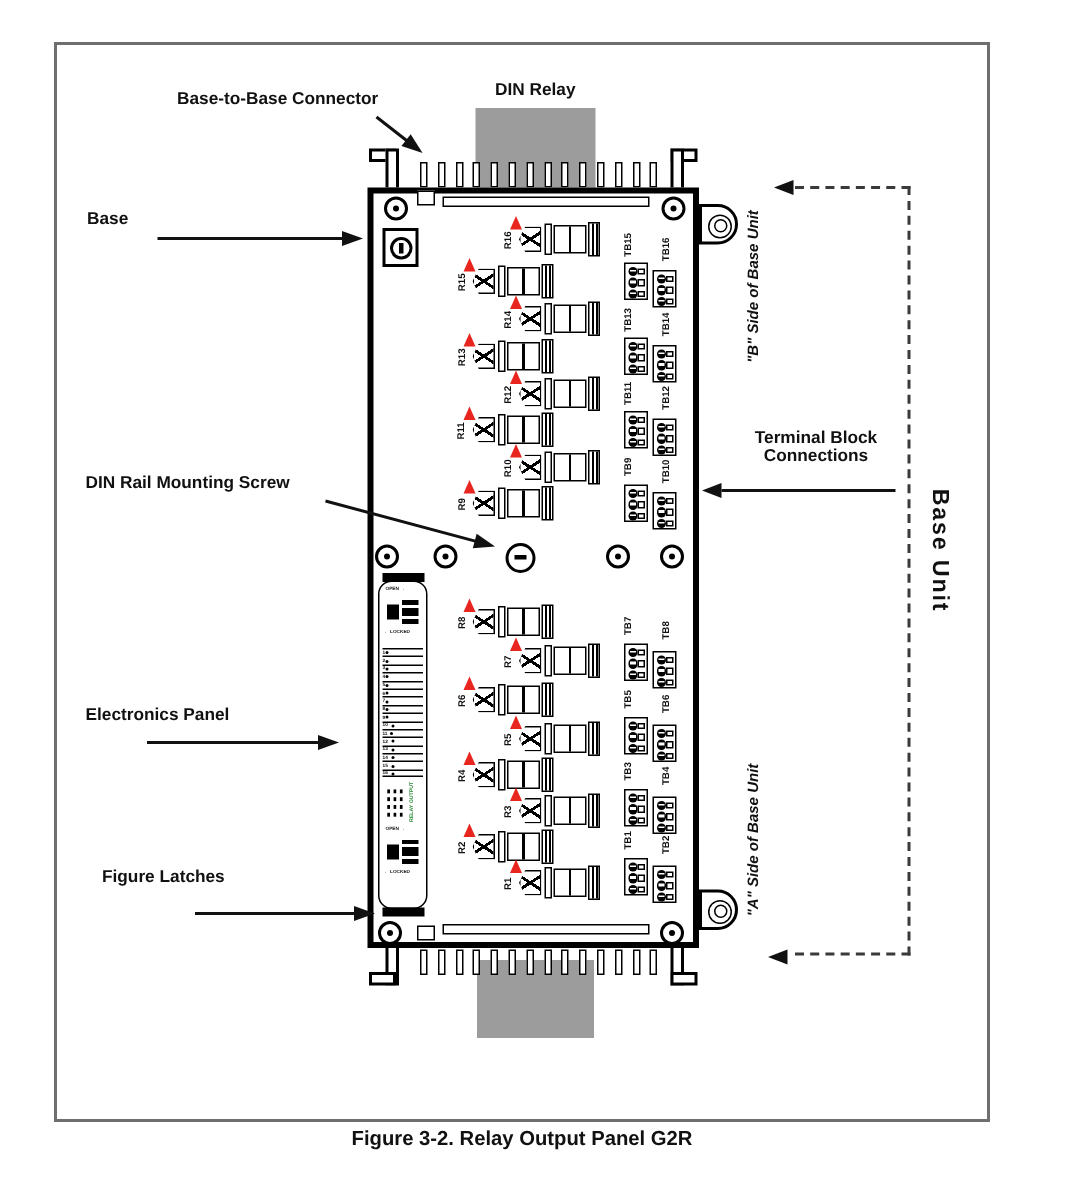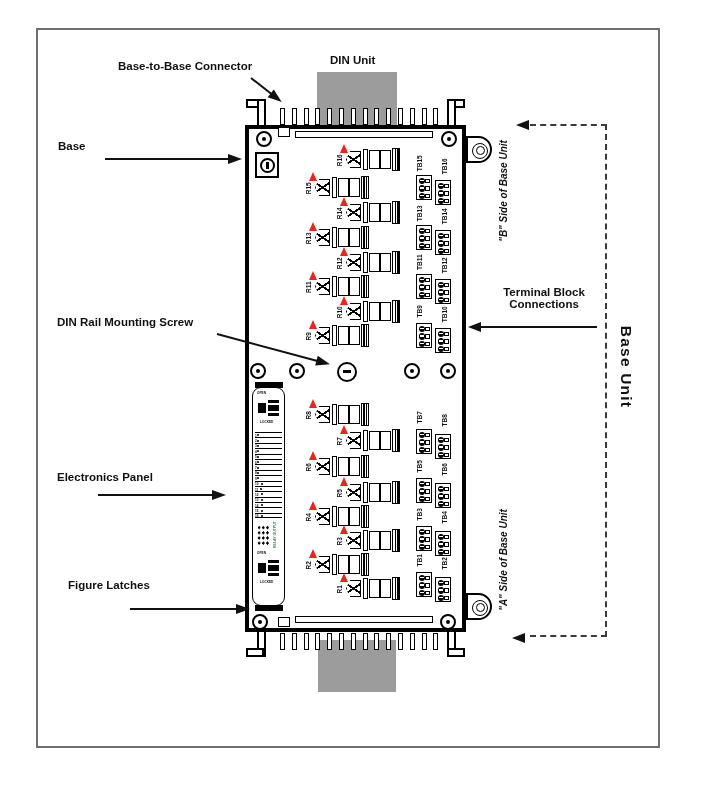--- a/index.html
+++ b/index.html
@@ -615,21 +615,21 @@
           <div class="tb-sq" style="top: 17.5px;"></div>
         </div>
       </div>
     </div>
 
   <div class="dash-bracket"></div>
   <div class="ahead-l" style="left:516px; top:119.5px;"></div>
   <div class="ahead-l" style="left:512px; top:632.5px;"></div>
 
   <div class="cl" style="left:118px; top:60px;">Base-to-Base Connector</div>
-  <div class="cl" style="left:330px; top:54px;">DIN Unit</div>
+  <div class="cl" style="left:330px; top:54px;">DIN Relay</div>
   <div class="cl" style="left:58px;  top:140px;">Base</div>
   <div class="cl" style="left:57px;  top:316px;">DIN Rail Mounting Screw</div>
   <div class="cl" style="left:57px;  top:471px;">Electronics Panel</div>
   <div class="cl" style="left:68px;  top:579px;">Figure Latches</div>
   <div class="cl cl-center" style="left:490px; top:286px; width:108px;">
     <div>Terminal Block</div>
     <div>Connections</div>
   </div>
   <div class="rot-ccw" style="left:503px; top:191px;">"B" Side of Base Unit</div>
   <div class="rot-ccw" style="left:503px; top:560px;">"A" Side of Base Unit</div>
@@ -645,13 +645,14 @@
     <div class="aline" style="left:0; top:6px; width:104px;"></div>
     <div class="ahead-r" style="left:103px; top:1.5px;"></div>
   </div>
   <div class="aline" style="left:98px; top:494px; width:115px;"></div>
   <div class="ahead-r" style="left:212px; top:489.5px;"></div>
   <div class="aline" style="left:130px; top:608px; width:107px;"></div>
   <div class="ahead-r" style="left:236px; top:603.5px;"></div>
   <div class="aline" style="left:481px; top:326px; width:116px;"></div>
   <div class="ahead-l" style="left:468px; top:321.5px;"></div>
 
+  <div class="caption">Figure 3-2. Relay Output Panel G2R</div>
 </div>
 
 </body></html>

